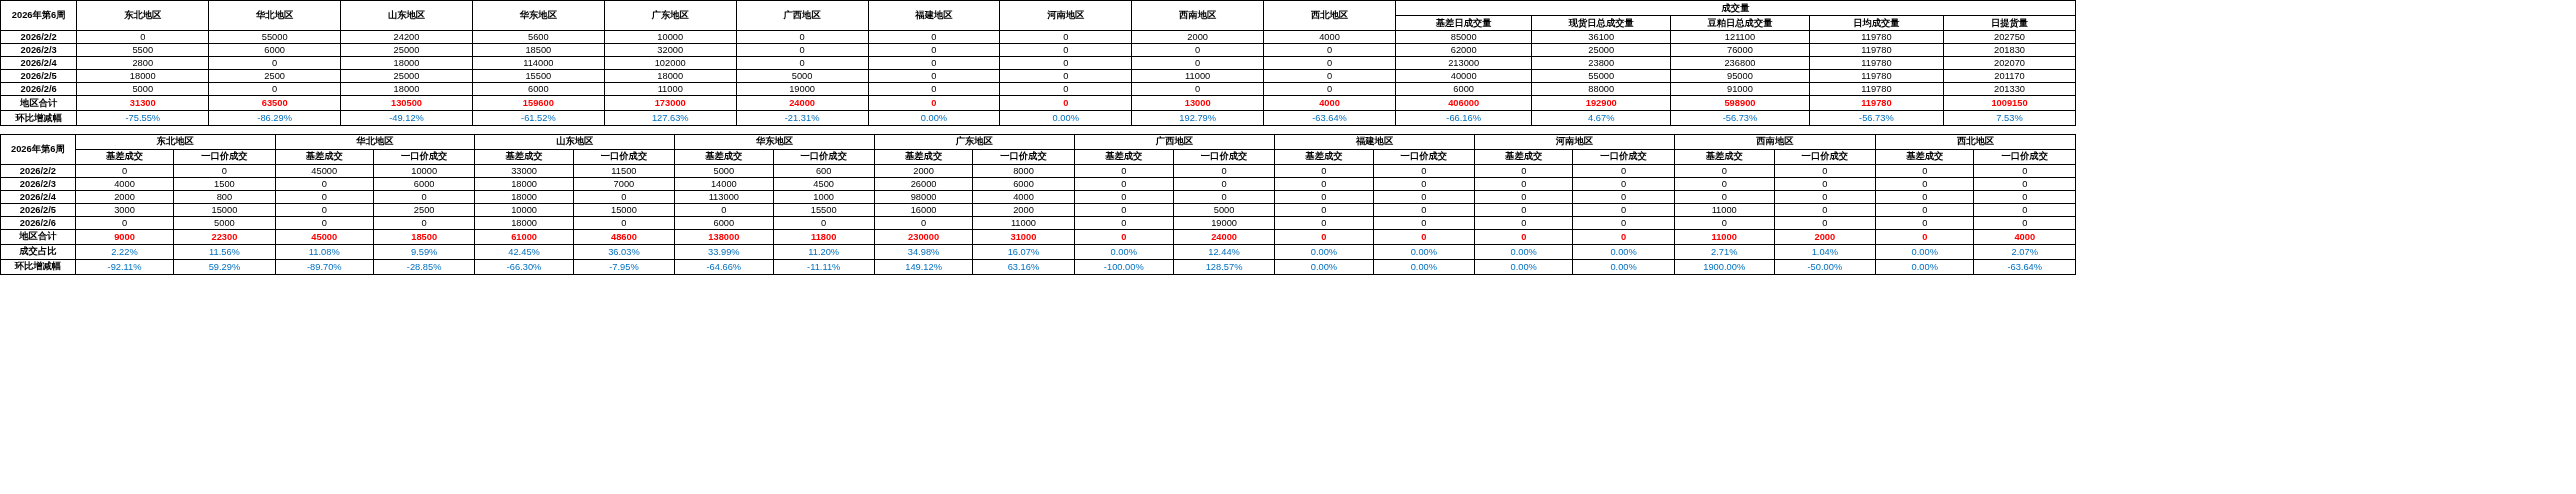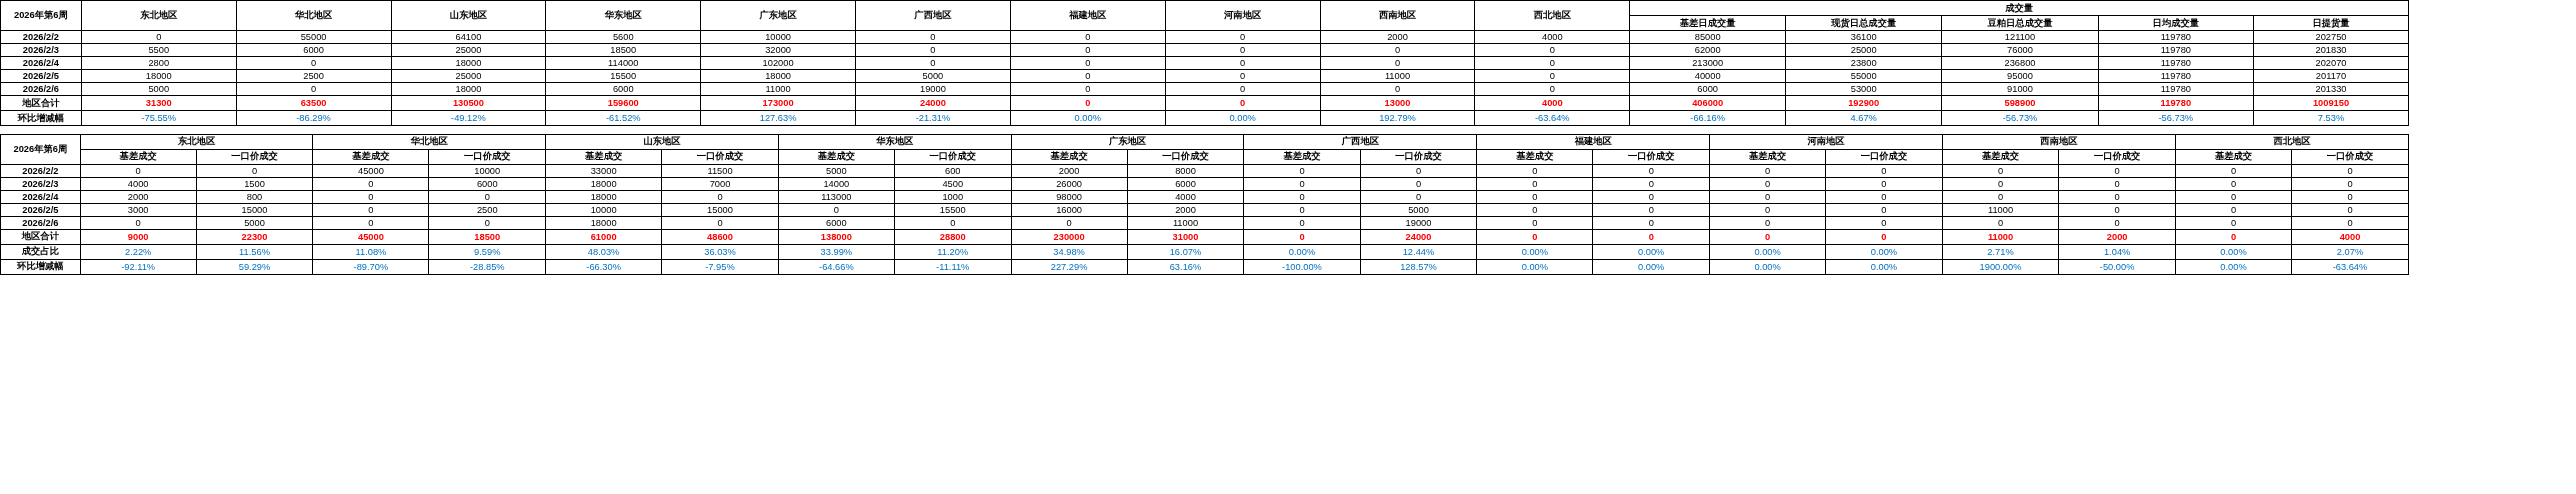--- a/index.html
+++ b/index.html
@@ -1,17 +1,17 @@
 <!DOCTYPE html>
 <html style="font-size:8.7px"><head>
 <meta charset="utf-8">
 <style>
   html,body{margin:0;padding:0;background:#fff;}
   body{font-family:"Liberation Sans","DejaVu Sans",sans-serif;}
-  .wrap{width:2409px;}
+  .wrap{width:2076px;}
   table{border-collapse:collapse;table-layout:fixed;}
   td,th{border:0.5px solid #000;font-size:9.3px;text-align:center;padding:0.5px 2.2px;height:11px;white-space:nowrap;overflow:hidden;font-weight:normal;}
   .hdr td{font-weight:bold;}
   .rowlbl{font-weight:bold;}
   .bold{font-weight:bold;}
   .blue{color:#0070c0;margin-left:16px;}
   .red{color:#ff0000;}
   .t1{margin-bottom:7.6px;}
   .t1 col.c0{width:82px}
   .t2 col.c0{width:82px}
@@ -44,21 +44,21 @@
           <td class="bold">基差日成交量</td>
           <td class="bold">现货日总成交量</td>
           <td class="bold">豆粕日总成交量</td>
           <td class="bold">日均成交量</td>
           <td class="bold">日提货量</td>
         </tr>
         <tr>
           <td class="rowlbl">2026/2/2</td>
           <td>0</td>
           <td>55000</td>
-          <td>64100</td>
+          <td>24200</td>
           <td>5600</td>
           <td>10000</td>
           <td>0</td>
           <td>0</td>
           <td>0</td>
           <td>2000</td>
           <td>4000</td>
           <td>85000</td>
           <td>36100</td>
           <td>121100</td>
@@ -125,21 +125,21 @@
           <td>0</td>
           <td>18000</td>
           <td>6000</td>
           <td>11000</td>
           <td>19000</td>
           <td>0</td>
           <td>0</td>
           <td>0</td>
           <td>0</td>
           <td>6000</td>
-          <td>53000</td>
+          <td>88000</td>
           <td>91000</td>
           <td>119780</td>
           <td>201330</td>
         </tr>
         <tr>
           <td class="rowlbl">地区合计</td>
           <td class="bold red">31300</td>
           <td class="bold red">63500</td>
           <td class="bold red">130500</td>
           <td class="bold red">159600</td>
@@ -334,41 +334,41 @@
         </tr>
         <tr>
           <td class="rowlbl">地区合计</td>
           <td class="bold red">9000</td>
           <td class="bold red">22300</td>
           <td class="bold red">45000</td>
           <td class="bold red">18500</td>
           <td class="bold red">61000</td>
           <td class="bold red">48600</td>
           <td class="bold red">138000</td>
-          <td class="bold red">28800</td>
+          <td class="bold red">11800</td>
           <td class="bold red">230000</td>
           <td class="bold red">31000</td>
           <td class="bold red">0</td>
           <td class="bold red">24000</td>
           <td class="bold red">0</td>
           <td class="bold red">0</td>
           <td class="bold red">0</td>
           <td class="bold red">0</td>
           <td class="bold red">11000</td>
           <td class="bold red">2000</td>
           <td class="bold red">0</td>
           <td class="bold red">4000</td>
         </tr>
         <tr>
           <td class="rowlbl">成交占比</td>
           <td class="blue">2.22%</td>
           <td class="blue">11.56%</td>
           <td class="blue">11.08%</td>
           <td class="blue">9.59%</td>
-          <td class="blue">48.03%</td>
+          <td class="blue">42.45%</td>
           <td class="blue">36.03%</td>
           <td class="blue">33.99%</td>
           <td class="blue">11.20%</td>
           <td class="blue">34.98%</td>
           <td class="blue">16.07%</td>
           <td class="blue">0.00%</td>
           <td class="blue">12.44%</td>
           <td class="blue">0.00%</td>
           <td class="blue">0.00%</td>
           <td class="blue">0.00%</td>
@@ -381,21 +381,21 @@
         <tr>
           <td class="rowlbl">环比增减幅</td>
           <td class="blue">-92.11%</td>
           <td class="blue">59.29%</td>
           <td class="blue">-89.70%</td>
           <td class="blue">-28.85%</td>
           <td class="blue">-66.30%</td>
           <td class="blue">-7.95%</td>
           <td class="blue">-64.66%</td>
           <td class="blue">-11.11%</td>
-          <td class="blue">227.29%</td>
+          <td class="blue">149.12%</td>
           <td class="blue">63.16%</td>
           <td class="blue">-100.00%</td>
           <td class="blue">128.57%</td>
           <td class="blue">0.00%</td>
           <td class="blue">0.00%</td>
           <td class="blue">0.00%</td>
           <td class="blue">0.00%</td>
           <td class="blue">1900.00%</td>
           <td class="blue">-50.00%</td>
           <td class="blue">0.00%</td>

